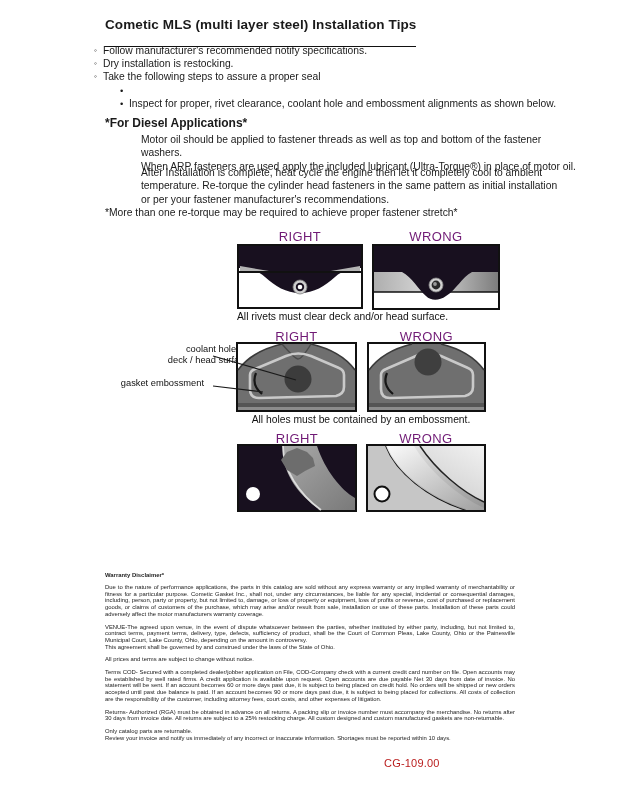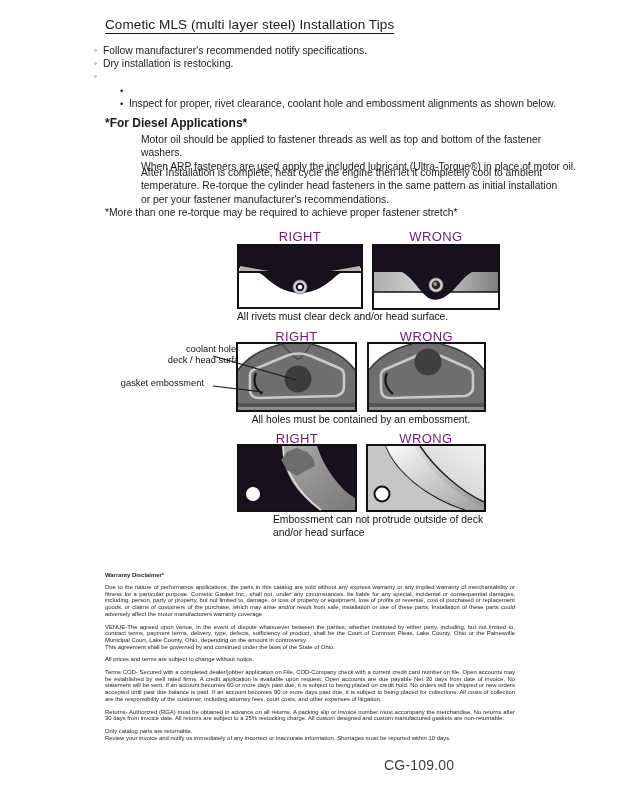--- a/index.html
+++ b/index.html
@@ -5,22 +5,22 @@
   html,body{margin:0;padding:0;background:#ffffff;}
   .page{
     position:relative;width:618px;height:800px;background:#fff;
     font-family:"Liberation Sans","DejaVu Sans",sans-serif;color:#1a1a1a;
     overflow:hidden;
   }
   .abs{position:absolute;}
   .pre{white-space:pre-line;margin-left:36px;}
 
   .title{
-    left:105px;top:17px;font-size:13.5px;font-weight:normal;
-    border-bottom:1.5px solid #111;padding-bottom:1px;letter-spacing:.1px;
+    left:105px;top:17px;font-size:13.5px;font-weight:bold;
+    border-bottom:1.5px solid #111;padding-bottom:14px;letter-spacing:.1px;
   }
   .bullets{left:94px;top:44px;width:480px;font-size:10.3px;line-height:13.2px;}
   .b-row{display:flex;}
   .b-row.lvl2{margin-left:26px;}
   .b-marker{width:9px;flex:none;font-size:8.5px;line-height:13.2px;}
   .b-row.lvl2 .b-marker{font-size:9.5px;}
 
   .diesel-head{left:105px;top:116px;font-size:12px;font-weight:bold;}
   .para{left:105px;width:440px;font-size:10.3px;line-height:13.4px;}
   .p1{top:133px;}
@@ -28,40 +28,41 @@
   .note{top:206px;}
 
   .fig-label{font-size:13px;letter-spacing:.4px;color:#701a75;text-align:center;}
   .caption{font-size:10.3px;line-height:12.6px;color:#111;}
   .ann{font-size:9.3px;line-height:10.6px;text-align:right;color:#111;}
   svg{display:block;}
 
   .disclaimer{left:105px;top:572px;width:410px;color:#222;}
   .disclaimer h4{margin:0 0 6px 0;font-size:5.9px;font-weight:bold;}
   .disclaimer p{margin:0 0 6px 0;font-size:5.9px;line-height:6.7px;text-align:justify;}
-  .footer{left:384px;top:757px;font-size:14px;color:#404040;letter-spacing:.2px;}
+  .footer{left:384px;top:757px;font-size:11px;color:#b91c1c;letter-spacing:.2px;}
 </style>
 </head>
 <body>
 
 <div class="page">
 
   <div class="abs title">Cometic MLS (multi layer steel) Installation Tips</div>
 
   <div class="abs bullets">
     <div class="b-row lvl1">
       <span class="b-marker">◦</span>
       <span>Follow manufacturer's recommended notify specifications.</span>
     </div>
     <div class="b-row lvl1">
       <span class="b-marker">◦</span>
       <span>Dry installation is restocking.</span>
     </div>
     <div class="b-row lvl1">
       <span class="b-marker">◦</span>
+      <span>Take the following steps to assure a proper seal</span>
     </div>
     <div class="b-row lvl2">
       <span class="b-marker">•</span>
     </div>
     <div class="b-row lvl2">
       <span class="b-marker">•</span>
       <span>Inspect for proper, rivet clearance, coolant hole and embossment alignments as shown below.</span>
     </div>
   </div>
 
@@ -177,22 +178,20 @@
     </defs>
     <rect x="1" y="1" width="118" height="66" fill="url(#g3bg)" stroke="#111" stroke-width="2"></rect>
     <path d="M2,2 L20,2 C30,28 62,54 100,66 L2,66 Z" fill="#c6c6c6"></path>
     <path d="M20,2 C30,28 62,54 100,66" stroke="#111" stroke-width="1.8" fill="none"></path>
     <path d="M54,2 C70,26 96,48 118,58 L118,64 C92,52 64,28 48,2 Z" fill="#555555"></path>
     <path d="M20,2 H54 C70,26 96,48 118,58 V66 H100 C62,54 30,28 20,2 Z" fill="url(#g3band)" opacity="0.9"></path>
     <path d="M54,2 C70,26 96,48 118,58" stroke="#222" stroke-width="1.4" fill="none"></path>
     <circle cx="16" cy="50" r="7.5" fill="#ffffff" stroke="#111" stroke-width="2"></circle>
   </svg>
 
-  <div class="abs caption pre" style="left:237px;top:514px;width:260px;">Embossment can not protrude outside of deck
-and/or head surface</div>
 
   <div class="abs disclaimer">
     <h4>Warranty Disclaimer*</h4>
     <p class="pre">Due to the nature of performance applications, the parts in this catalog are sold without any express warranty or any implied warranty of merchantability or fitness for a particular purpose.  Cometic Gasket Inc., shall not, under any circumstances, be liable for any special, incidental or consequential damages, including, person, party or property, but not limited to, damage, or loss of property or equipment, loss of profits or revenue, cost of purchased or replacement goods, or claims of customers of the purchase, which may arise and/or result from sale, installation or use of these parts.  Installation of these parts could adversely affect the motor manufacturers warranty coverage.</p>
     <p class="pre">VENUE-The agreed upon venue, in the event of dispute whatsoever between the parties, whether instituted by either party, including, but not limited to, contract terms, payment terms, delivery, type, defects, sufficiency of product, shall be the Court of Common Pleas, Lake County, Ohio or the Painesville Municipal Court, Lake County, Ohio, depending on the amount in controversy.
 This agreement shall be governed by and construed under the laws of the State of Ohio.</p>
     <p class="pre">All prices and terms are subject to change without notice.</p>
     <p class="pre">Terms COD- Secured with a completed dealer/jobber application on File, COD-Company check with a current credit card number on file.  Open accounts may be established by well rated firms.  A credit application is available upon request.  Open accounts are due payable Net 30 days from date of invoice.  No statement will be sent.  If an account becomes 60 or more days past due, it is subject to being placed on credit hold.  No orders will be shipped or new orders accepted until past due balance is paid.  If an account becomes 90 or more days past due, it is subject to being placed for collections.  All costs of collection are the responsibility of the customer, including attorney fees, court costs, and other expenses of litigation.</p>
     <p class="pre">Returns- Authorized (RGA) must be obtained in advance on all returns.  A packing slip or invoice number must accompany the merchandise.  No returns after 30 days from invoice date.  All returns are subject to a 25% restocking charge.  All custom designed and custom manufactured gaskets are non-returnable.</p>
     <p class="pre">Only catalog parts are returnable.

